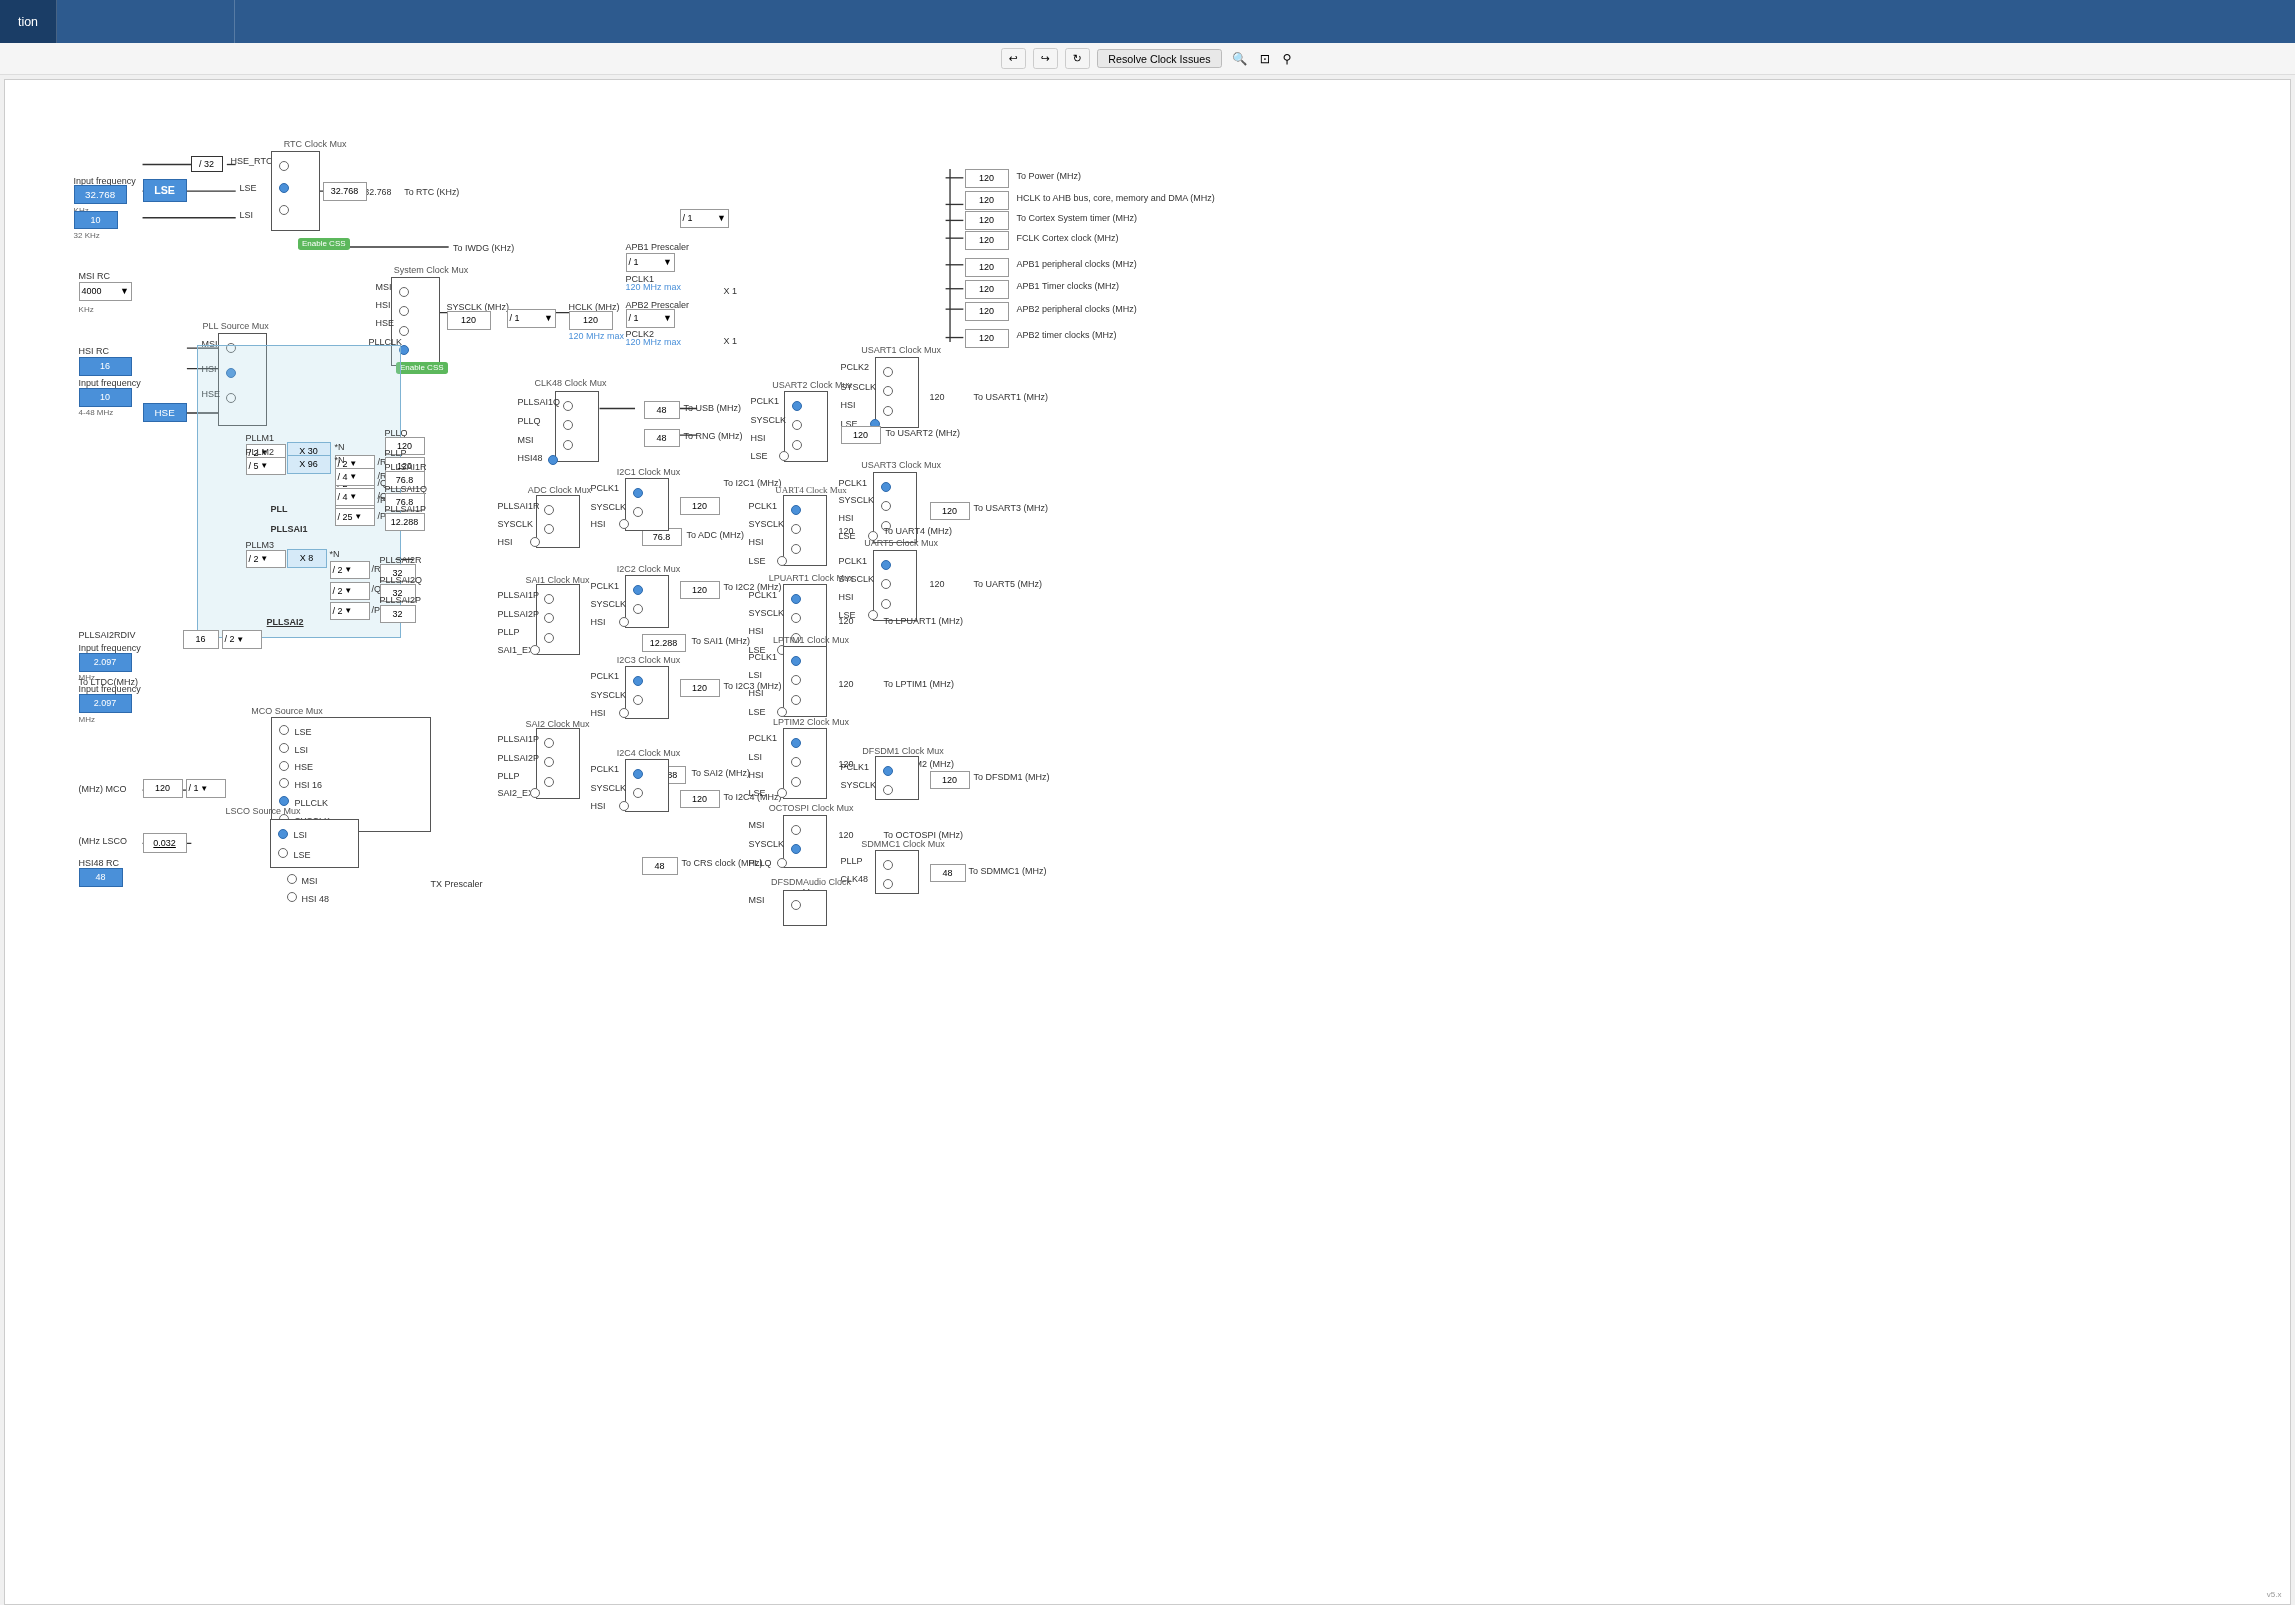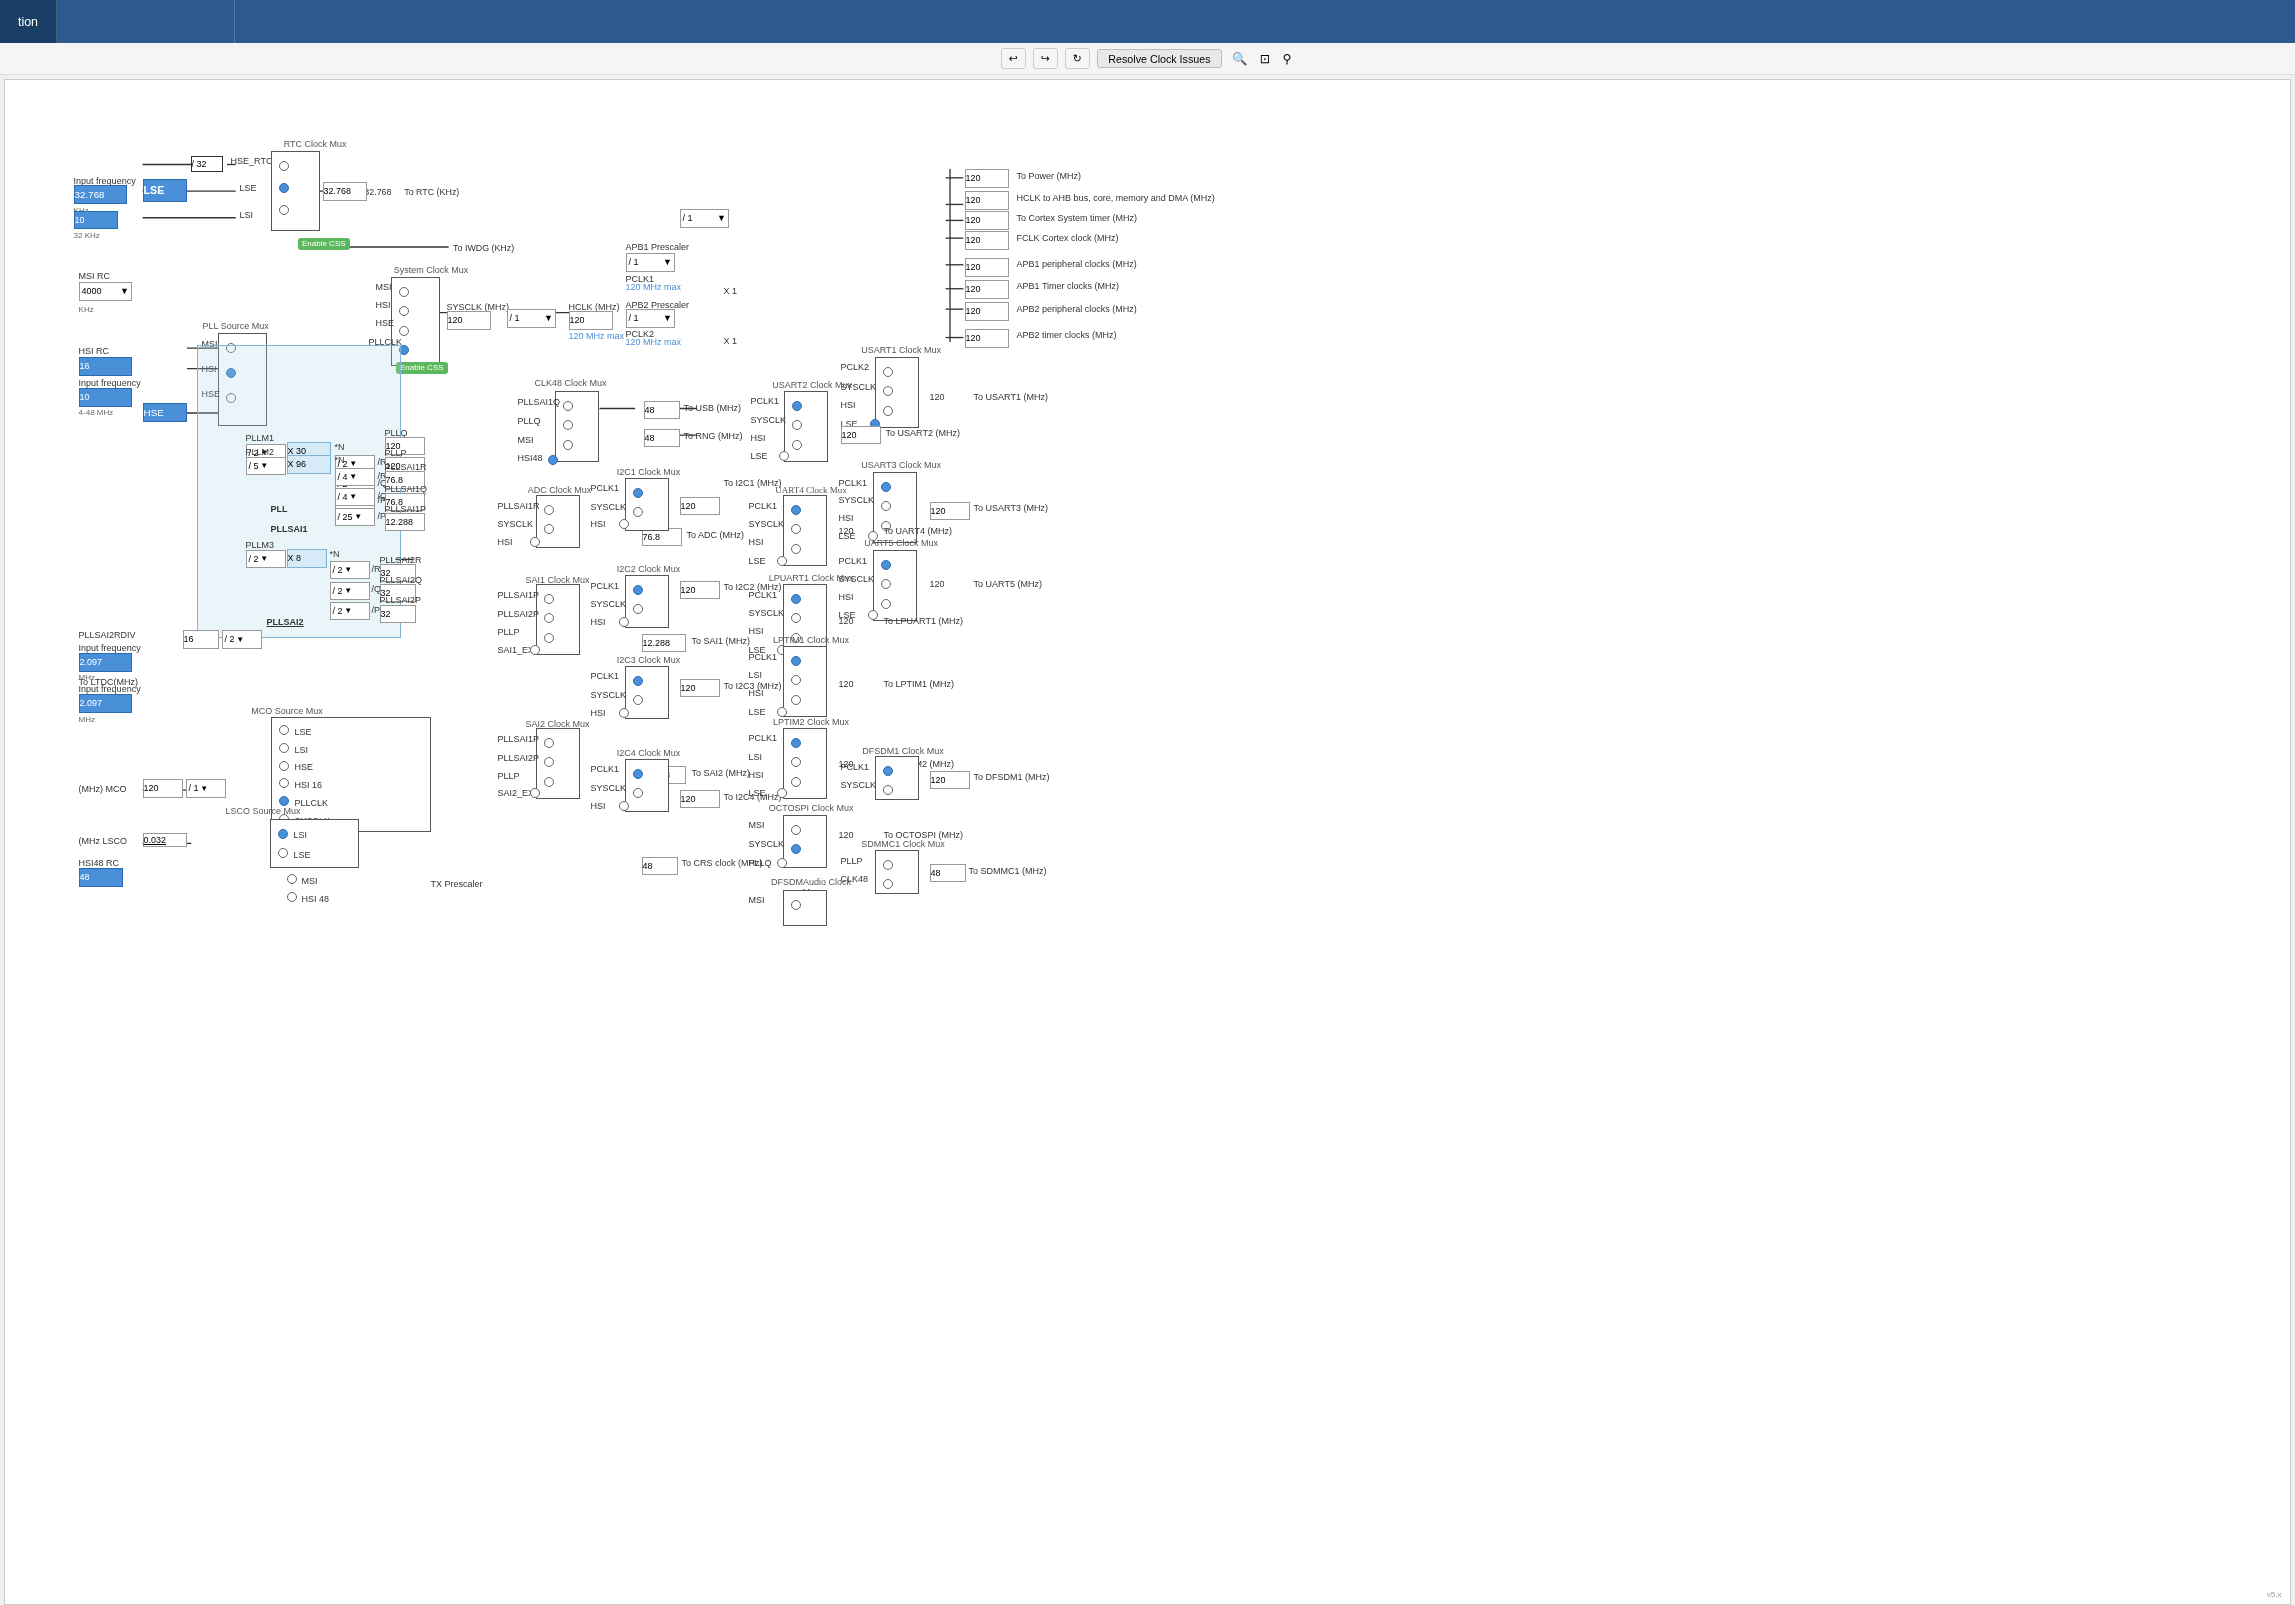--- a/index.html
+++ b/index.html
@@ -82,21 +82,21 @@
     }
 
     
     .clk-box {
       position: absolute;
       border: 0.9px solid #333;
       background: white;
       font-size: 9px;
       display: flex;
       align-items: center;
-      justify-content: flex-start;
+      justify-content: center;
       text-align: center;
     }
     .clk-box.blue-filled {
       background: #4a90d9;
       color: white;
       border: 0.9px solid #2d6aad;
     }
     .clk-box.light-blue {
       background: #d6eaf8;
       border: 0.9px solid #7fb3d3;
@@ -933,21 +933,21 @@
     <div class="clk-label" style="left:23px;top:10.7px;">LSI</div>
     <div class="clk-label" style="left:23px;top:30px;">LSE</div>
   </div>
 
   <div class="radio-dot" style="left:282px;top:794px;"></div>
   <div class="clk-label" style="left:297px;top:796px;">MSI</div>
   <div class="radio-dot" style="left:282px;top:812px;"></div>
   <div class="clk-label" style="left:297px;top:814px;">HSI 48</div>
 
   <div class="clk-label" style="left:74px;top:756px;">(MHz LSCO</div>
-  <div class="clk-box value-box" style="left:138px;top:753px;width:44px;height:14px;text-decoration:underline;">
+  <div class="clk-box value-box" style="left:138px;top:753px;width:44px;height:20px;text-decoration:underline;">
     <span>0.032</span>
   </div>
 
   <div class="clk-label" style="left:74px;top:778px;">HSI48 RC</div>
   <div class="clk-box blue-filled" style="left:74px;top:788px;width:44px;height:19.5px;">
     <span>48</span>
   </div>
 
   <div class="clk-label" style="left:426px;top:799px;">TX Prescaler</div>
 

